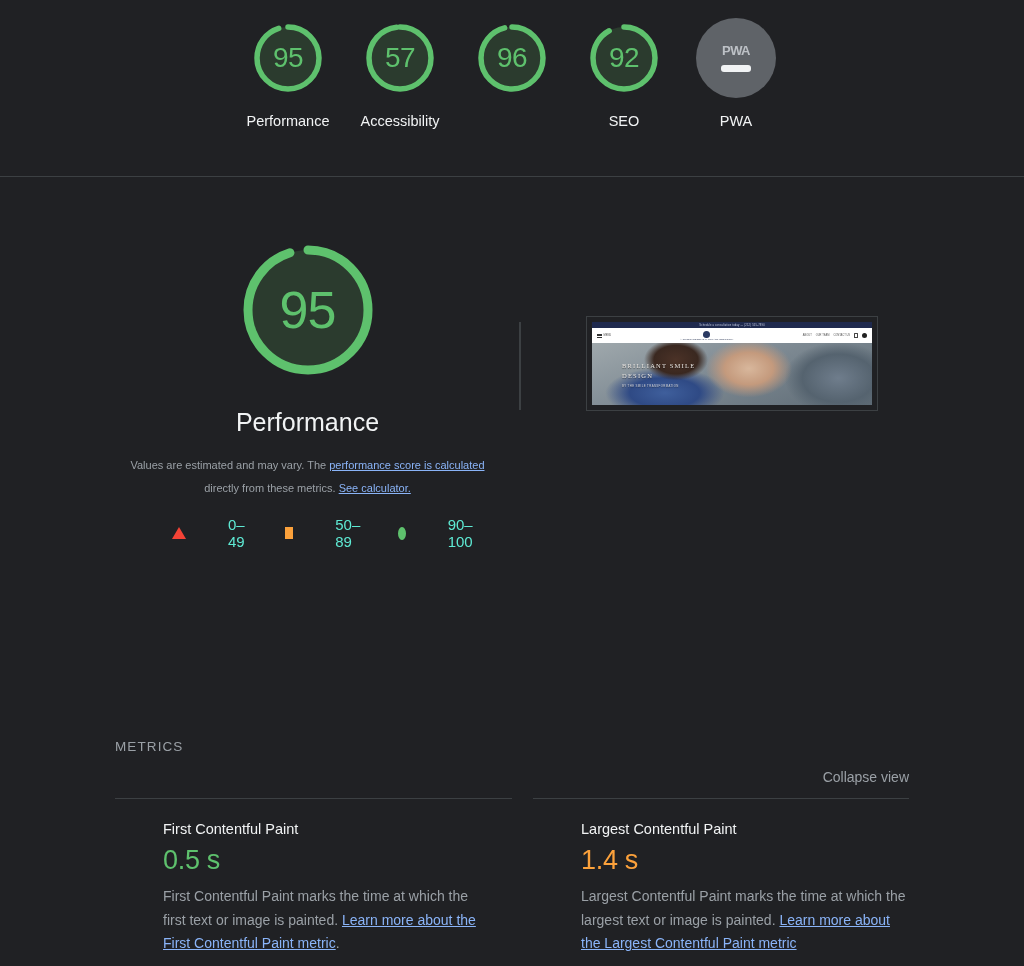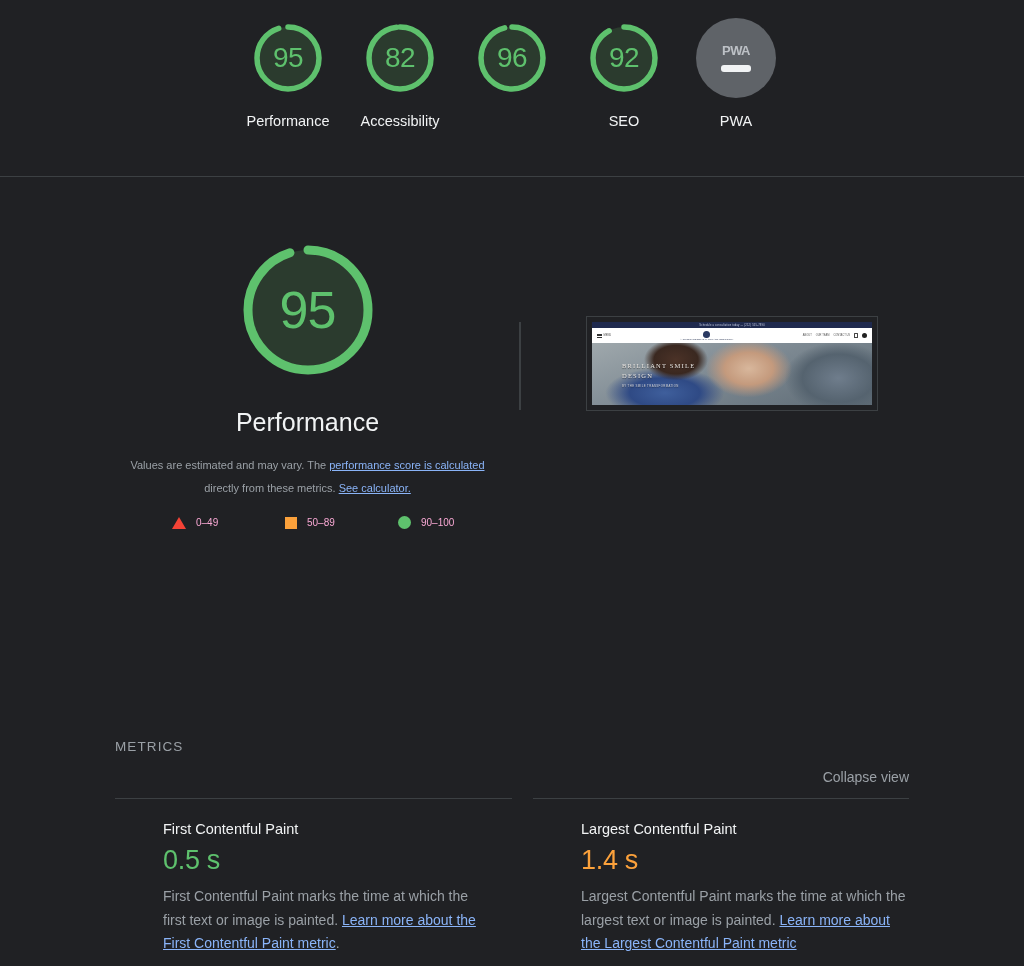--- a/index.html
+++ b/index.html
@@ -153,22 +153,23 @@
   }
   .legend-item {
     display: flex;
     align-items: center;
     gap: 10px;
     width: 113px;
     justify-content: flex-start;
     padding-left: 34px;
   }
   .legend-item .lbl {
-    font-size: 10px;
-    color: #f9a8d4;
+    font-size: 15px;
+    color: #5eead4;
+    margin-left: 32px;
   }
   .tri {
     width: 0; height: 0;
     border-left: 7px solid transparent;
     border-right: 7px solid transparent;
     border-bottom: 12px solid #f44336;
   }
   .sq {
     width: 12px; height: 12px;
     background: #fba13b;
@@ -359,21 +360,21 @@
         </div>
         <div class="caption">Performance</div>
       </div>
 
       <div class="gauge-cell">
         <div class="minigauge">
           <svg viewBox="0 0 80 80" aria-hidden="true">
             <circle cx="40" cy="40" r="31" fill="#2b3b2e" stroke="none"></circle>
             <circle cx="40" cy="40" r="31" fill="none" stroke="#5ec16d" stroke-width="5.5" stroke-linecap="round" stroke-dasharray="191 5" stroke-dashoffset="0"></circle>
           </svg>
-          <div class="num green">82</div>
+          <div class="num green">57</div>
         </div>
         <div class="caption">Accessibility</div>
       </div>
 
       <div class="gauge-cell">
         <div class="minigauge">
           <svg viewBox="0 0 80 80" aria-hidden="true">
             <circle cx="40" cy="40" r="31" fill="#2b3b2e" stroke="none"></circle>
             <circle cx="40" cy="40" r="31" fill="none" stroke="#5ec16d" stroke-width="5.5" stroke-linecap="round" stroke-dasharray="187 8" stroke-dashoffset="0"></circle>
           </svg>

